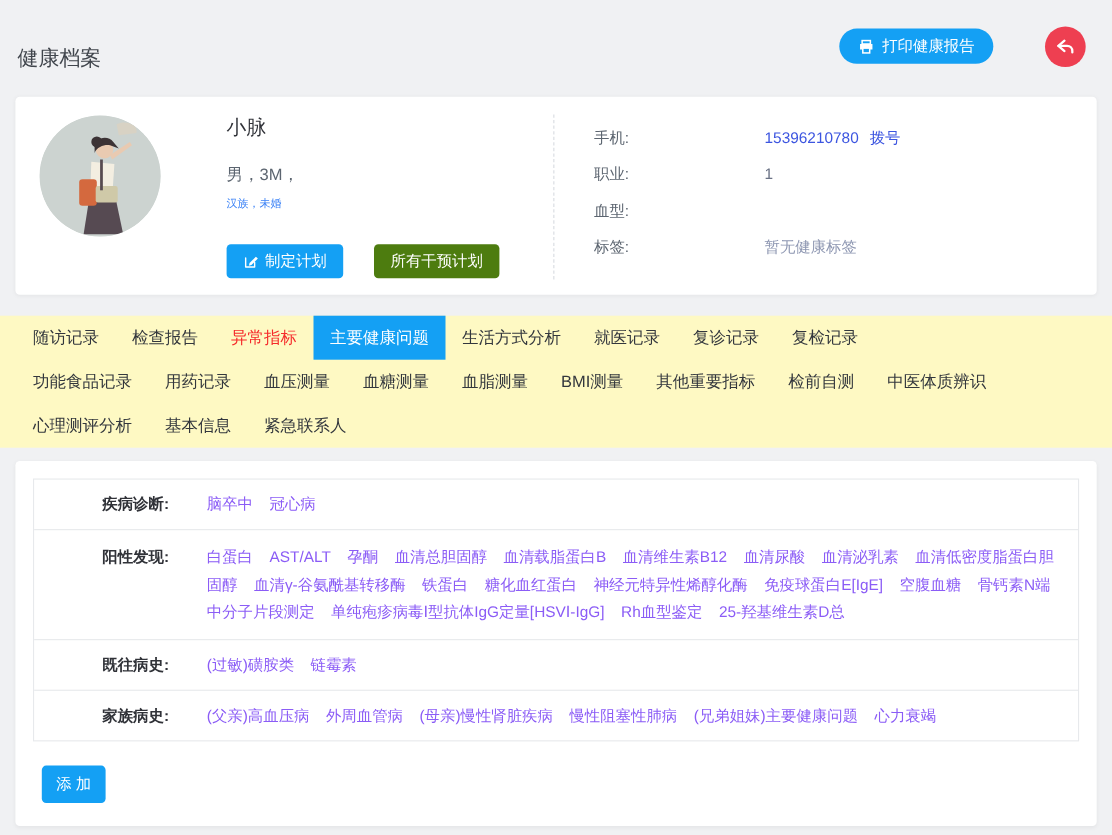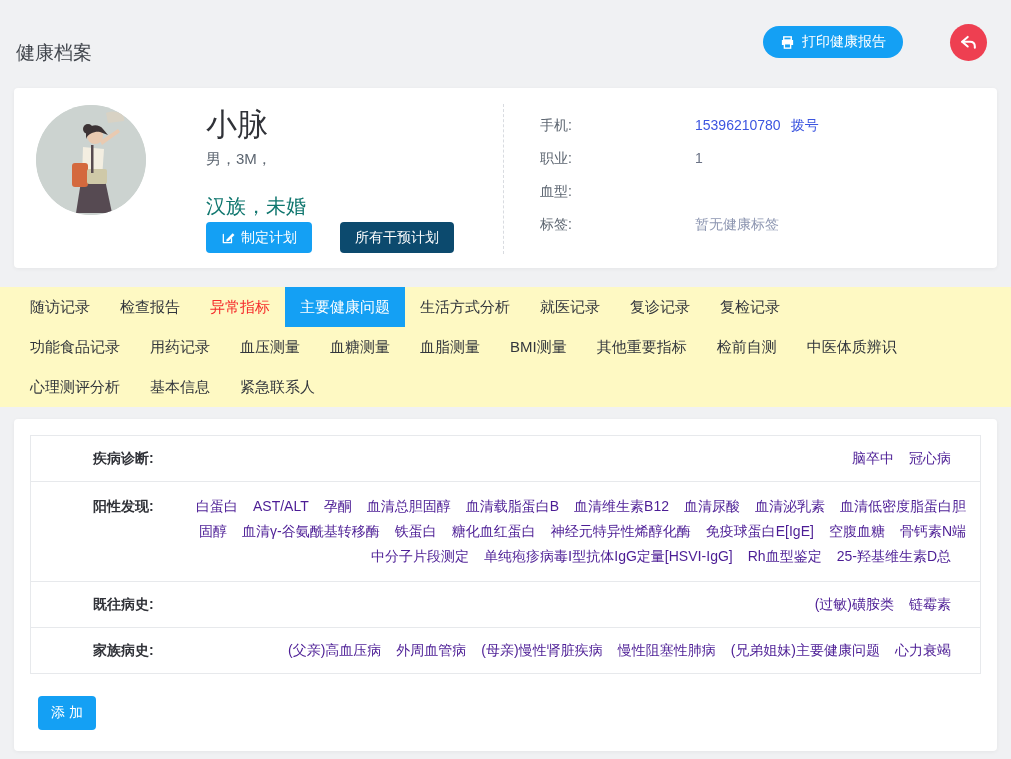--- a/index.html
+++ b/index.html
@@ -28,31 +28,31 @@
     display:flex; align-items:center; justify-content:center;
   }
   
   .profile-card {
     position:relative; margin:0 14px; height:180px;
     background:#fff; border-radius:4px;
     box-shadow:0 1px 4px rgba(0,0,0,.05);
   }
   .avatar { position:absolute; left:22px; top:17px; width:110px; height:110px;
     border-radius:50%; overflow:hidden; background:#ccd3d0; }
-  .p-name { position:absolute; left:192px; top:16px; font-size:31px; color:#303238; }
+  .p-name { position:absolute; left:192px; top:16px; font-size:18px; color:#303238; }
   .p-meta1 { position:absolute; left:192px; top:62px; font-size:15px; color:#5c6570; }
-  .p-meta2 { position:absolute; left:192px; top:105px; font-size:20px; color:#0f766e; }
+  .p-meta2 { position:absolute; left:192px; top:90px; font-size:10px; color:#3b82f6; }
   .p-buttons { position:absolute; left:192px; top:134px; display:flex; gap:28px; }
   .plan-btn, .interv-btn {
     height:31px; padding:0 15px; border:none; border-radius:4px;
     color:#fff; font-size:14px; cursor:pointer; font-family:inherit;
     display:flex; align-items:center; gap:6px;
   }
   .plan-btn { background:#14a0f4; }
-  .interv-btn { background:#0c4a6e; }
+  .interv-btn { background:#4d7c0f; }
   .v-divider { position:absolute; left:489px; top:16px; bottom:14px;
     border-left:1px dashed #d8dbe0; }
   .p-info { position:absolute; left:526px; top:27px; width:450px; }
   .info-row { display:flex; margin-bottom:13px; line-height:20px; }
   .info-label { width:155px; color:#5c6570; flex-shrink:0; }
   .info-value { color:#6a7285; }
   .row-phone .info-value { color:#3c55e0; }
   .dial-link { color:#3c55e0; margin-left:10px; cursor:pointer; }
   .row-tag .info-value { color:#8e97b2; }
   
@@ -66,21 +66,21 @@
   .content-card {
     margin:12px 14px 0; background:#fff; border-radius:4px;
     padding:16px 16px 21px; box-shadow:0 1px 4px rgba(0,0,0,.05);
   }
   .record-table { border:1px solid #e7e9ec; }
   .record-row { display:flex; border-bottom:1px solid #e7e9ec;
     padding:10px 14px; line-height:25px; }
   .record-row:last-child { border-bottom:none; }
   .record-row.tall { padding:12px 14px; }
   .record-label { width:95px; flex-shrink:0; font-weight:bold; color:#303238;margin-left:48px; }
-  .record-values { flex:1; color:#4c1d95;text-align:right; }
+  .record-values { flex:1; color:#8b5cf6; }
   .record-item { margin-right:15px; }
   .add-btn {
     margin:22px 0 0 8px; width:58px; height:34px; border:none; border-radius:4px;
     background:#14a0f4; color:#fff; font-size:14px; cursor:pointer; font-family:inherit;
   }
   .icon-svg { display:block; }
 </style>
 </head>
 <body>
 

